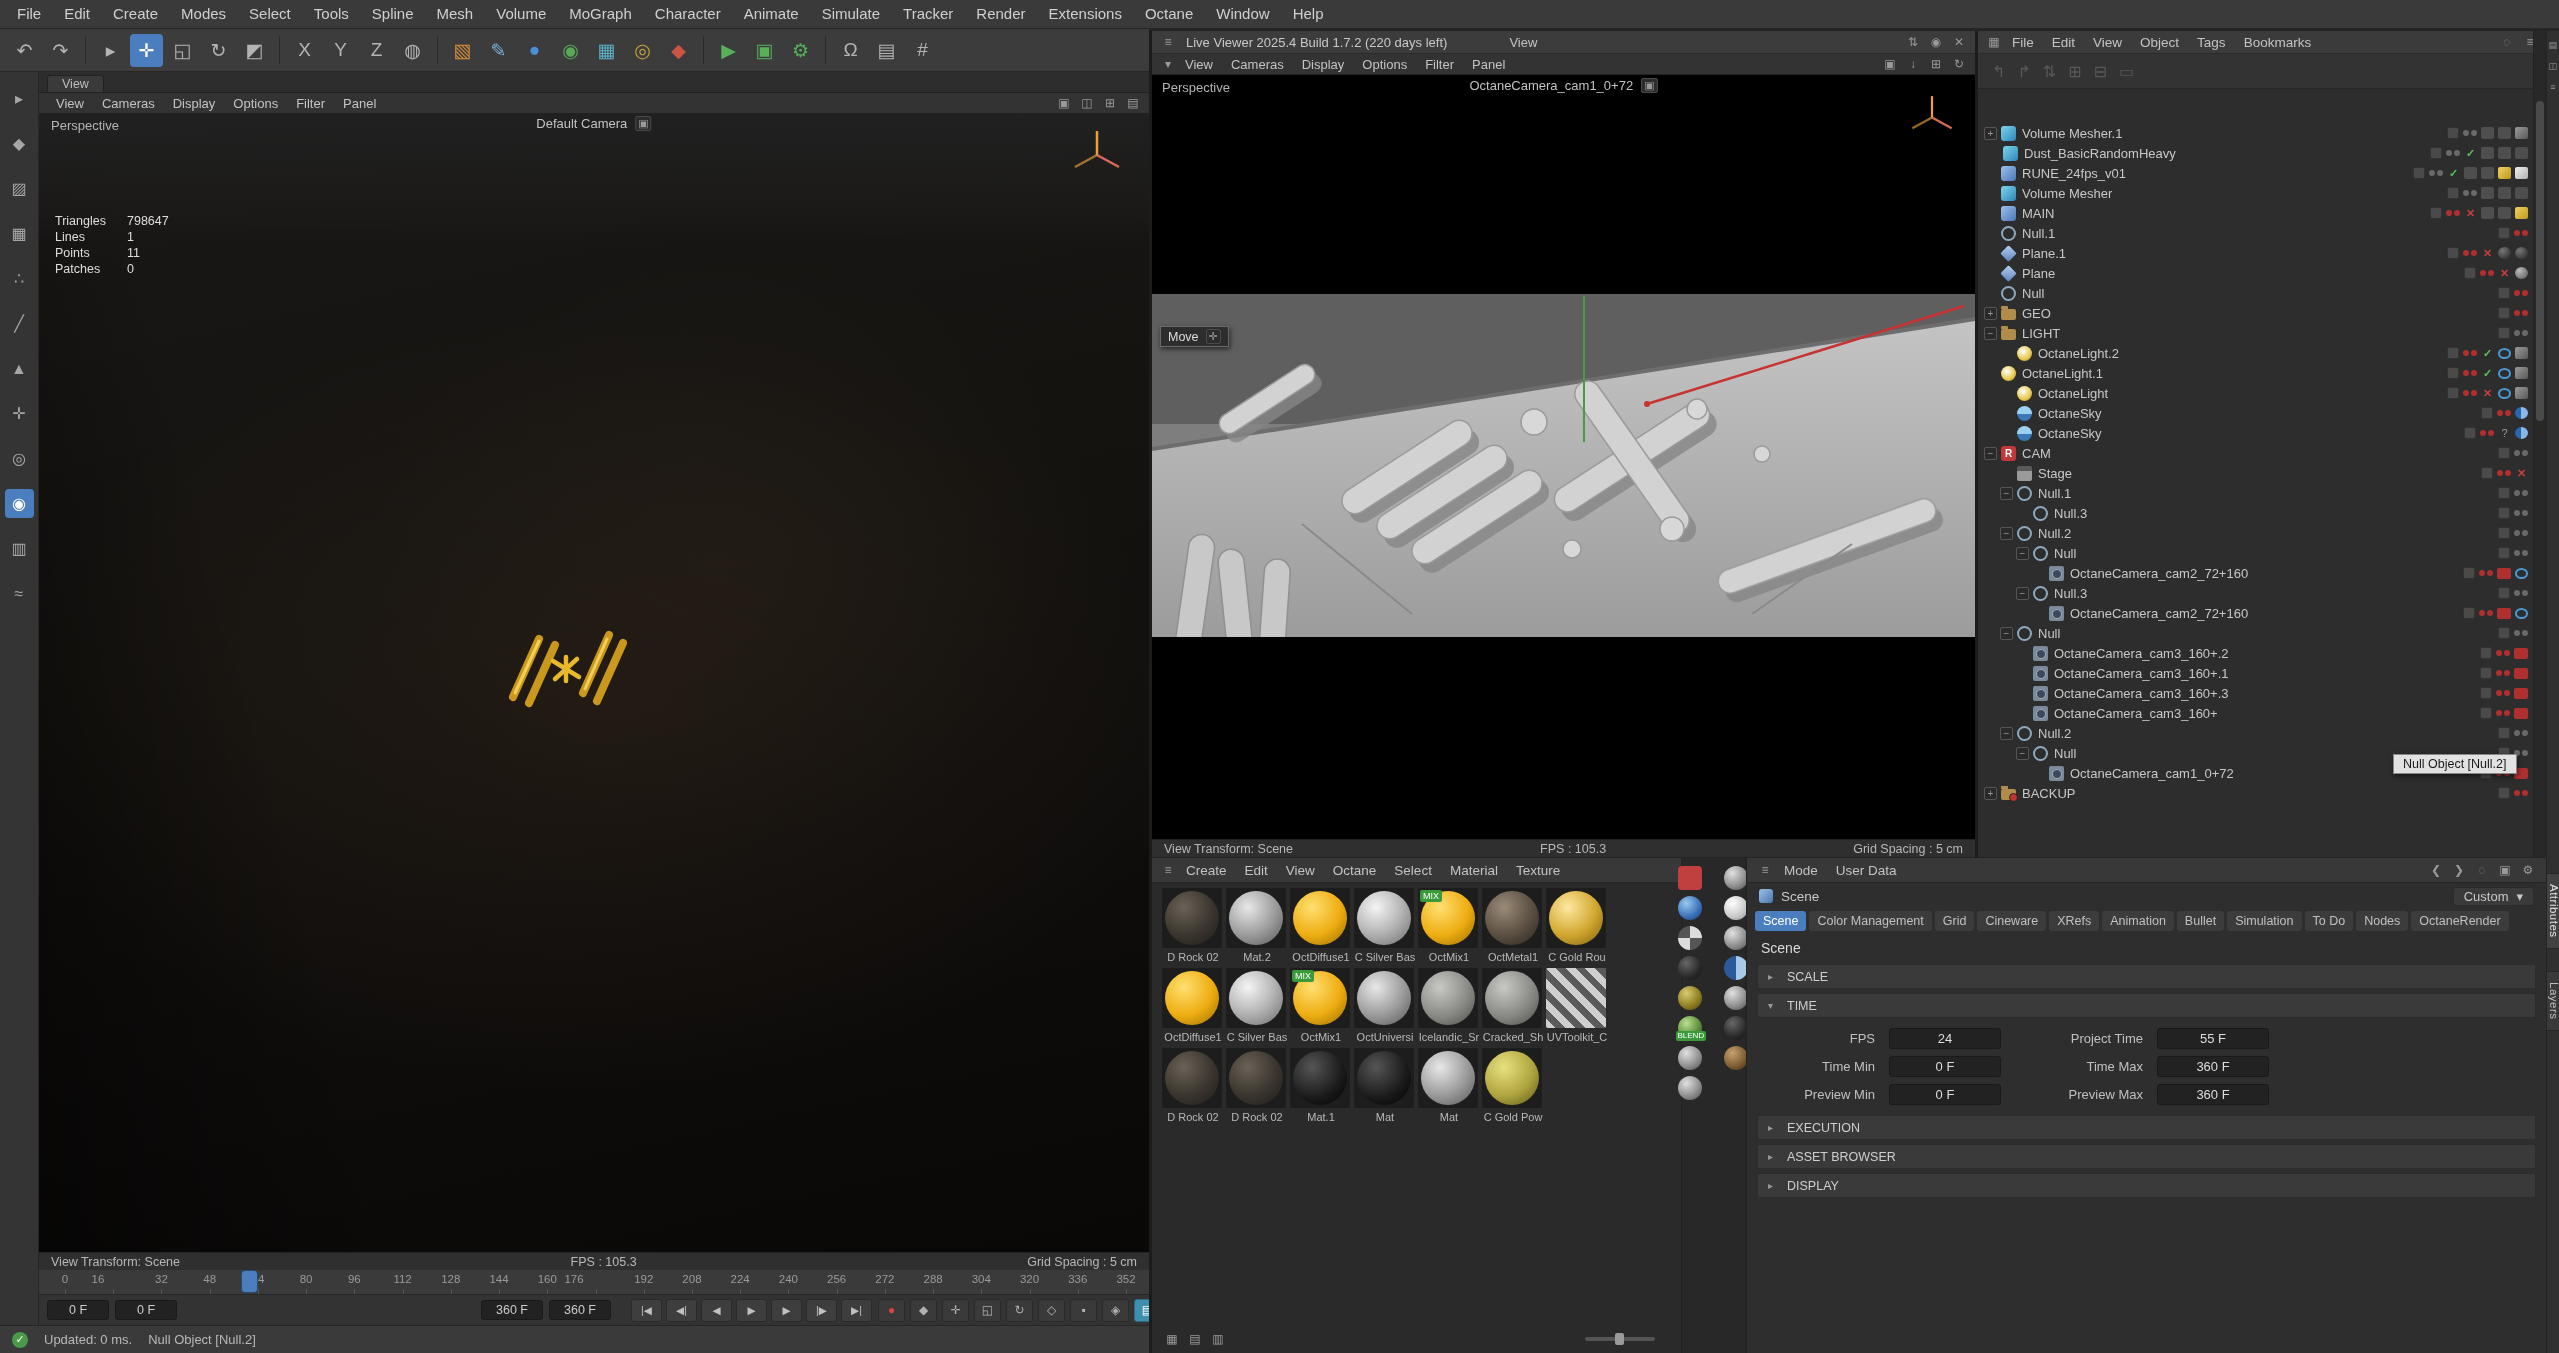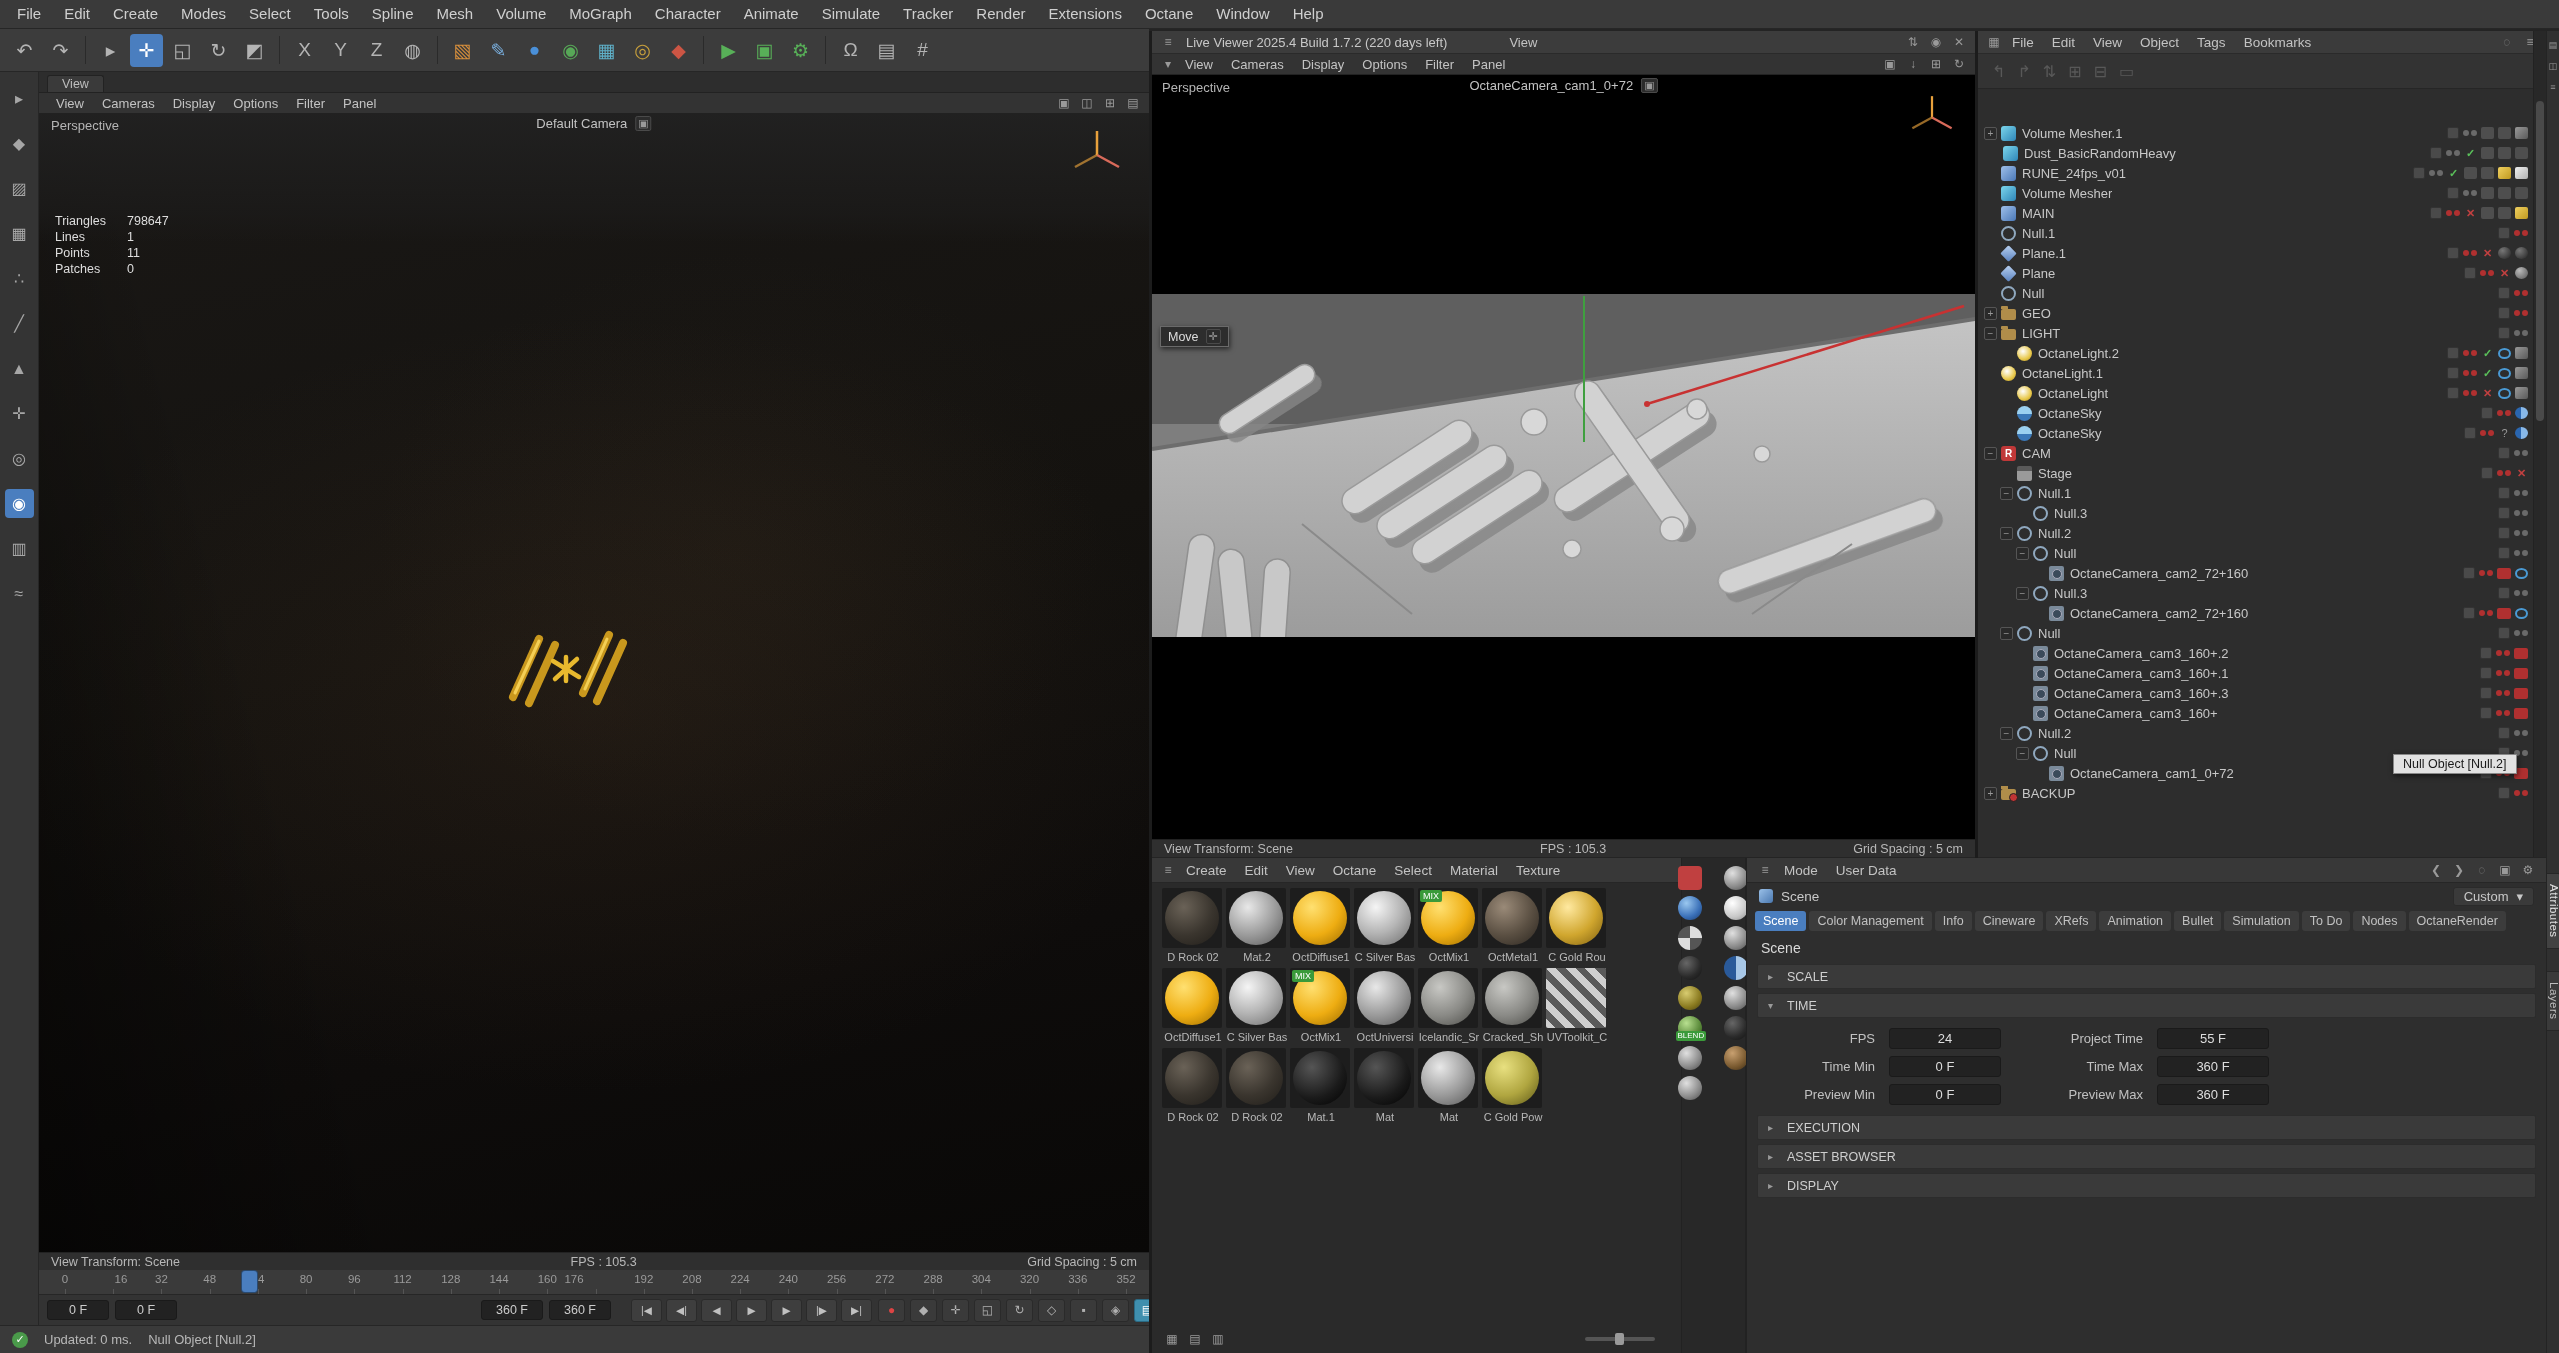--- a/index.html
+++ b/index.html
@@ -335,21 +335,21 @@
       <span>View Transform: Scene</span>
       <span>FPS : 105.3</span>
       <span>Grid Spacing : 5 cm</span>
     </div>
   </section>
 
   <section class="timeline">
     <div class="tl-ruler" id="tl-ruler">
         <span class="tick" style="left: 26px;">0</span>
         <span class="tickline" style="left: 26px;"></span>
-        <span class="tick" style="left: 82px;">16</span>
+        <span class="tick" style="left: 59px;">16</span>
         <span class="tickline" style="left: 74.2273px;"></span>
         <span class="tick" style="left: 122.455px;">32</span>
         <span class="tickline" style="left: 122.455px;"></span>
         <span class="tick" style="left: 170.682px;">48</span>
         <span class="tickline" style="left: 170.682px;"></span>
         <span class="tick" style="left: 218.909px;">64</span>
         <span class="tickline" style="left: 218.909px;"></span>
         <span class="tick" style="left: 267.136px;">80</span>
         <span class="tickline" style="left: 267.136px;"></span>
         <span class="tick" style="left: 315.364px;">96</span>
@@ -1201,21 +1201,21 @@
       <span class="scene-ico"></span>
       <span>Scene</span>
       <span class="custom-dd">
         <span>Custom</span>
         <span>▾</span>
       </span>
     </div>
     <div class="attrs-tabs" id="attr-tabs">
         <span class="atab active">Scene</span>
         <span class="atab">Color Management</span>
-        <span class="atab">Info</span>
+        <span class="atab">Grid</span>
         <span class="atab">Cineware</span>
         <span class="atab">XRefs</span>
         <span class="atab">Animation</span>
         <span class="atab">Bullet</span>
         <span class="atab">Simulation</span>
         <span class="atab">To Do</span>
         <span class="atab">Nodes</span>
         <span class="atab">OctaneRender</span>
       </div>
     <div class="attrs-title">Scene</div>

